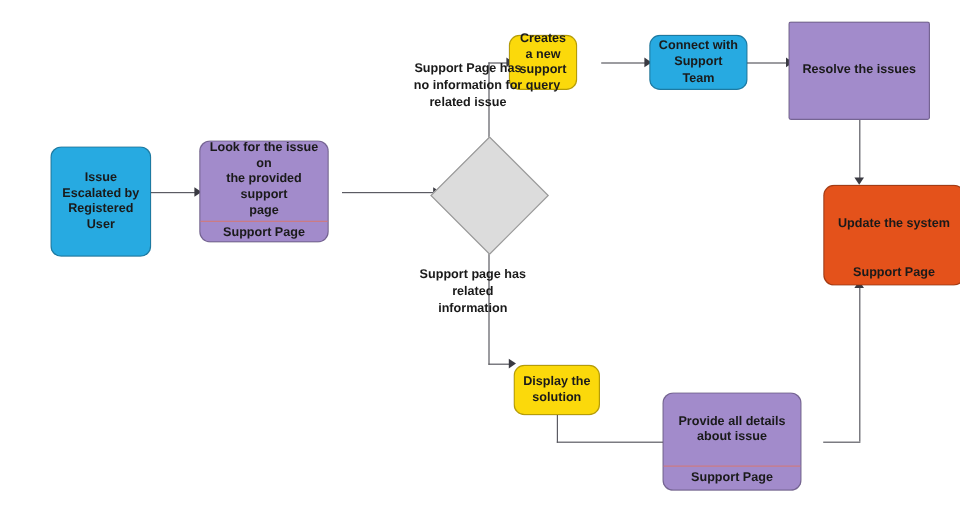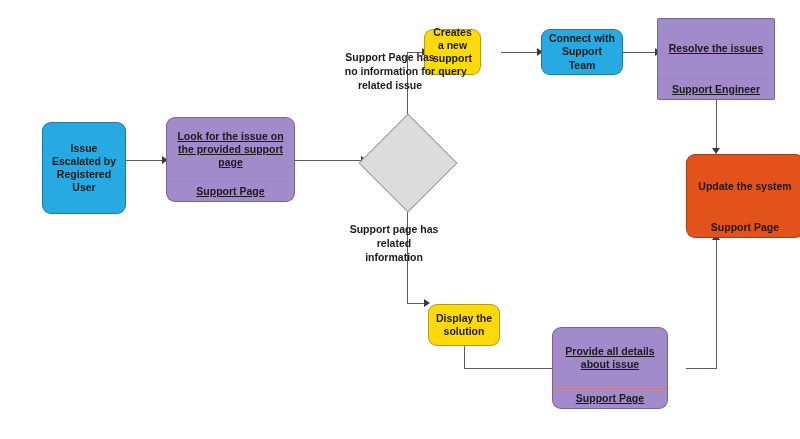--- a/index.html
+++ b/index.html
@@ -47,21 +47,21 @@
     white-space: pre-line;
   }
   .node.split .sub {
     border-top: 1px solid rgba(210,120,120,0.85);
   }
 
   .rounded { border-radius: 9px; }
   .sharp   { border-radius: 2px; }
 
   .cyan   { background: #27AAE1; align-items: center; }
-  .purple { background: #A28BCB; text-decoration: underline; }
+  .purple { background: #A28BCB; }
   .yellow { background: #FBD90B; }
   .orange { background: #E4521B; }
 
   
   .diamond {
     position: absolute;
     background: #DCDCDC;
     border: 1px solid #9a9a9a;
     transform: rotate(45deg);
   }
@@ -143,42 +143,41 @@
   <div class="line vline" style="left:716px; top:238px; height:130px;"></div>
   <div class="arrow up" style="left:712px; top:234px;"></div>
 
   <div class="node rounded cyan" style="left:42px; top:122px; width:84px; height:92px;">
     <div class="title">Issue
 Escalated by
 Registered
 User</div>
   </div>
 
-  <div class="node rounded purple split" style="left:166px; top:117px; width:129px; height:85px;">
+  <div class="node rounded purple split" style="left:166px; top:117px; width:108px; height:85px;">
     <div class="title">Look for the issue on
 the provided support
 page</div>
     <div class="sub">Support Page</div>
   </div>
 
   <div class="diamond" style="left:373px; top:128px; width:68px; height:68px;"></div>
 
   <div class="node rounded yellow" style="left:424px; top:29px; width:57px; height:46px;">
     <div class="title">Creates a new
 support query</div>
   </div>
 
   <div class="node rounded cyan" style="left:541px; top:29px; width:82px; height:46px;">
     <div class="title">Connect with
 Support Team</div>
   </div>
 
   <div class="node sharp purple split" style="left:657px; top:18px; width:118px; height:82px;">
     <div class="title">Resolve the issues</div>
-    <div class="sub">Support Engineer</div>
   </div>
 
   <div class="node rounded orange" style="left:686px; top:154px; width:118px; height:84px;">
     <div class="title">Update the system</div>
     <div class="sub">Support Page</div>
   </div>
 
   <div class="node rounded yellow" style="left:428px; top:283px; width:72px; height:42px;margin-top:21px;">
     <div class="title">Display the
 solution</div>

